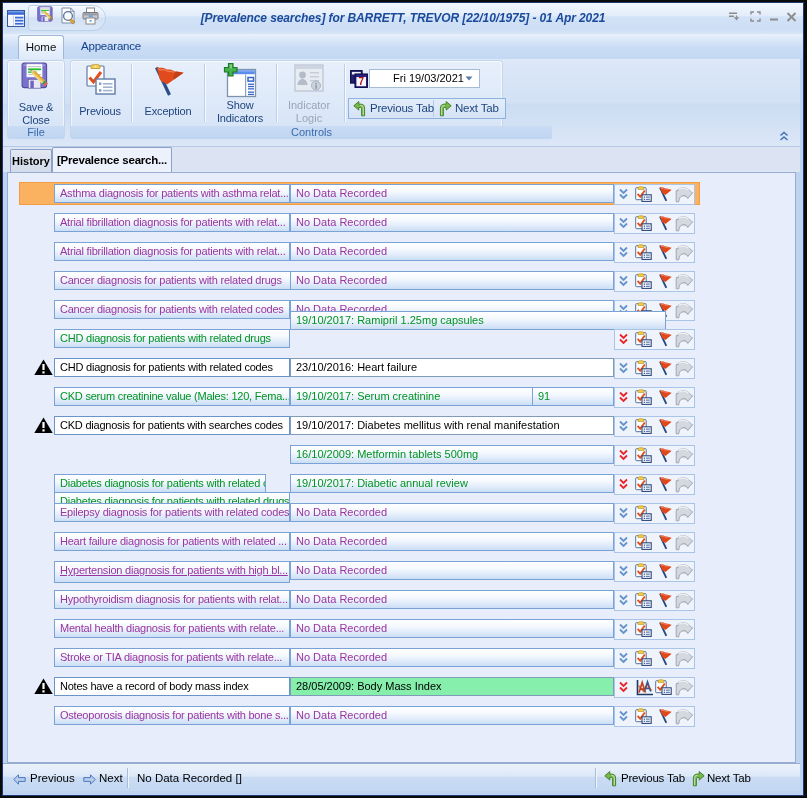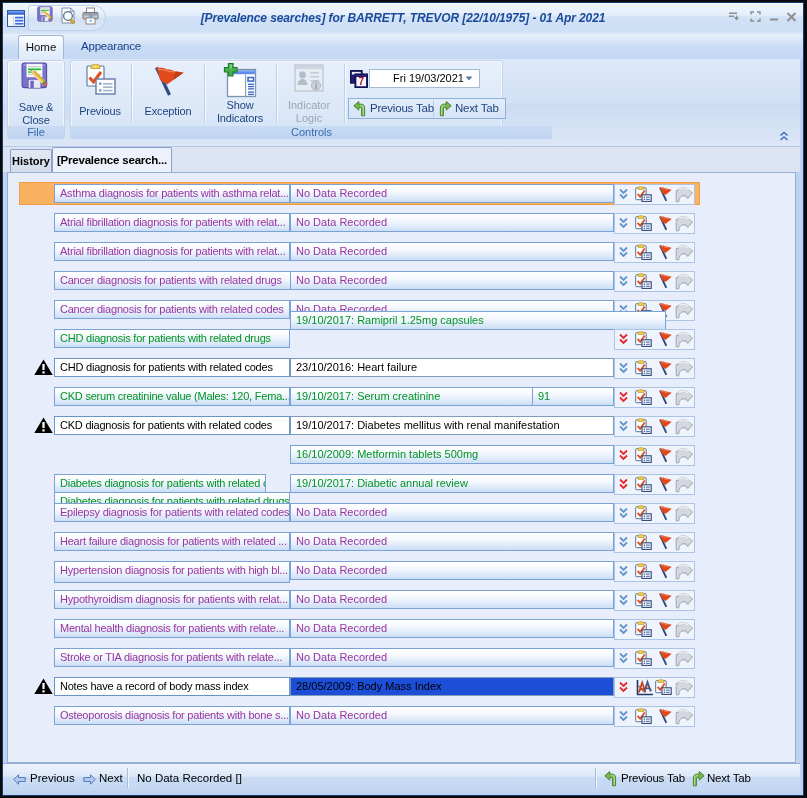--- a/index.html
+++ b/index.html
@@ -395,21 +395,21 @@
 <svg class="abs" style="left:674px;top:389px" width="20" height="17" viewBox="0 0 20 17">
 <path d="M2.2 15.8 L2.2 4.6 L4.2 4.6 L4.2 3 C8 1.2 12.2 1.5 14.9 3.7 C16.4 5 16.9 6.4 18.6 6.8 L13.8 12.4 C12.9 10 10.4 9.3 8.4 9.9 C6.2 10.6 5 12.5 4.8 15.8 Z" fill="#d5d8de" stroke="#9aa0ab" stroke-width="0.9"></path>
 <path d="M4.4 3.3 C7.8 1.6 11.9 1.9 14.5 4.1" stroke="#eef0f4" stroke-width="1.3" fill="none"></path>
 <path d="M13.8 12.4 C12.9 10 10.4 9.3 8.4 9.9" stroke="#aab0ba" stroke-width="0.8" fill="none"></path>
 </svg>
 <svg class="abs" style="left:34px;top:417px" width="19" height="17" viewBox="0 0 19 17">
 <path d="M9.5 0.5 L18.7 16 L0.3 16 Z" fill="#000"></path>
 <rect x="8.4" y="5" width="2.2" height="6" fill="#fff"></rect>
 <rect x="8.4" y="12.3" width="2.2" height="2.2" fill="#fff"></rect>
 </svg>
-<div class="abs cell nm" style="left:54px;top:416px;width:236px;height:19px;color:#000000;background:#fff;border-color:#6a93c8;">CKD diagnosis for patients with related codes</div>
+<div class="abs cell nm" style="left:54px;top:416px;width:236px;height:19px;color:#000000;background:#fff;border-color:#6a93c8;">CKD diagnosis for patients with searches codes</div>
 <div class="abs cell" style="left:290px;top:416px;width:324px;height:19px;color:#000000;background:#fff;border-color:#7f9db9;">19/10/2017: Diabetes mellitus with renal manifestation</div>
 <div class="abs" style="left:614px;top:416px;width:81px;height:21px;border:1px solid #aac4e7;background:#eef3fc;box-sizing:border-box;"></div>
 <svg class="abs" style="left:619px;top:420px" width="9" height="12" viewBox="0 0 9 12">
     <path d="M1 1.5 L4.5 5 L8 1.5 M1 6.5 L4.5 10 L8 6.5" stroke="#6593cc" stroke-width="1.8" fill="none"></path>
   </svg>
 <svg class="abs" style="left:635px;top:418px" width="17" height="16" viewBox="0 0 17 16">
 <rect x="0.7" y="1.7" width="10.5" height="12" rx="0.8" fill="#fdfdfe" stroke="#55719e" stroke-width="1"></rect>
 <path d="M3 3.4 h6 v-1.3 a1.6 1.6 0 0 0 -1.6 -1.3 h-2.8 a1.6 1.6 0 0 0 -1.6 1.3 z" fill="#f7d04c" stroke="#b99325" stroke-width="0.7"></path>
 <path d="M2.6 7.8 l2.6 3 4.6 -6.3" stroke="#e24e1c" stroke-width="1.9" fill="none"></path>
 <rect x="7" y="8.8" width="9.2" height="6.6" fill="#fdfdfe" stroke="#2a4677" stroke-width="1.1"></rect>
@@ -525,21 +525,21 @@
 <svg class="abs" style="left:656px;top:534px" width="16" height="16" viewBox="0 0 16 16">
 <path d="M4 1.5 L10.3 14.8" stroke="#27477c" stroke-width="1.8"></path>
 <path d="M3.7 1 C5.6 2.2 6.8 1 8.4 2 C10 3 11.2 2.2 12.8 3 C14 3.6 14.8 3.5 15.8 3.8 L9.4 8.9 C8.3 7.6 7.2 8.3 6.2 6.9 C5.2 5.5 5.2 4.4 3.7 1 Z" fill="#e0481c"></path>
 <path d="M4.4 1.9 C6 3 7.2 1.9 8.6 2.9 C10 3.8 11.2 3 12.6 3.8" stroke="#f2845c" stroke-width="0.9" fill="none"></path>
 </svg>
 <svg class="abs" style="left:674px;top:534px" width="20" height="17" viewBox="0 0 20 17">
 <path d="M2.2 15.8 L2.2 4.6 L4.2 4.6 L4.2 3 C8 1.2 12.2 1.5 14.9 3.7 C16.4 5 16.9 6.4 18.6 6.8 L13.8 12.4 C12.9 10 10.4 9.3 8.4 9.9 C6.2 10.6 5 12.5 4.8 15.8 Z" fill="#d5d8de" stroke="#9aa0ab" stroke-width="0.9"></path>
 <path d="M4.4 3.3 C7.8 1.6 11.9 1.9 14.5 4.1" stroke="#eef0f4" stroke-width="1.3" fill="none"></path>
 <path d="M13.8 12.4 C12.9 10 10.4 9.3 8.4 9.9" stroke="#aab0ba" stroke-width="0.8" fill="none"></path>
 </svg>
-<div class="abs cell nm" style="left:54px;top:561px;width:236px;height:22px;color:#9a35a0;">Hypertension diagnosis for patients with high bl...</div>
+<div class="abs cell nm" style="left:54px;top:561px;width:236px;height:22px;color:#9a35a0;text-decoration:underline;">Hypertension diagnosis for patients with high bl...</div>
 <div class="abs cell" style="left:290px;top:561px;width:324px;height:19px;color:#9a35a0;">No Data Recorded</div>
 <div class="abs" style="left:614px;top:561px;width:81px;height:21px;border:1px solid #aac4e7;background:#eef3fc;box-sizing:border-box;"></div>
 <svg class="abs" style="left:619px;top:565px" width="9" height="12" viewBox="0 0 9 12">
     <path d="M1 1.5 L4.5 5 L8 1.5 M1 6.5 L4.5 10 L8 6.5" stroke="#6593cc" stroke-width="1.8" fill="none"></path>
   </svg>
 <svg class="abs" style="left:635px;top:563px" width="17" height="16" viewBox="0 0 17 16">
 <rect x="0.7" y="1.7" width="10.5" height="12" rx="0.8" fill="#fdfdfe" stroke="#55719e" stroke-width="1"></rect>
 <path d="M3 3.4 h6 v-1.3 a1.6 1.6 0 0 0 -1.6 -1.3 h-2.8 a1.6 1.6 0 0 0 -1.6 1.3 z" fill="#f7d04c" stroke="#b99325" stroke-width="0.7"></path>
 <path d="M2.6 7.8 l2.6 3 4.6 -6.3" stroke="#e24e1c" stroke-width="1.9" fill="none"></path>
 <rect x="7" y="8.8" width="9.2" height="6.6" fill="#fdfdfe" stroke="#2a4677" stroke-width="1.1"></rect>
@@ -635,21 +635,21 @@
 <path d="M2.2 15.8 L2.2 4.6 L4.2 4.6 L4.2 3 C8 1.2 12.2 1.5 14.9 3.7 C16.4 5 16.9 6.4 18.6 6.8 L13.8 12.4 C12.9 10 10.4 9.3 8.4 9.9 C6.2 10.6 5 12.5 4.8 15.8 Z" fill="#d5d8de" stroke="#9aa0ab" stroke-width="0.9"></path>
 <path d="M4.4 3.3 C7.8 1.6 11.9 1.9 14.5 4.1" stroke="#eef0f4" stroke-width="1.3" fill="none"></path>
 <path d="M13.8 12.4 C12.9 10 10.4 9.3 8.4 9.9" stroke="#aab0ba" stroke-width="0.8" fill="none"></path>
 </svg>
 <svg class="abs" style="left:34px;top:678px" width="19" height="17" viewBox="0 0 19 17">
 <path d="M9.5 0.5 L18.7 16 L0.3 16 Z" fill="#000"></path>
 <rect x="8.4" y="5" width="2.2" height="6" fill="#fff"></rect>
 <rect x="8.4" y="12.3" width="2.2" height="2.2" fill="#fff"></rect>
 </svg>
 <div class="abs cell nm" style="left:54px;top:677px;width:236px;height:19px;color:#000000;background:#fff;border-color:#6a93c8;">Notes have a record of body mass index</div>
-<div class="abs cell" style="left:290px;top:677px;width:324px;height:19px;color:#000000;background:#1d4ed8;border-color:#7f9db9;">28/05/2009: Body Mass Index</div>
+<div class="abs cell" style="left:290px;top:677px;width:324px;height:19px;color:#000000;background:#86efac;border-color:#7f9db9;">28/05/2009: Body Mass Index</div>
 <div class="abs" style="left:614px;top:677px;width:81px;height:21px;border:1px solid #aac4e7;background:#eef3fc;box-sizing:border-box;"></div>
 <svg class="abs" style="left:619px;top:681px" width="9" height="12" viewBox="0 0 9 12">
     <path d="M1 1.5 L4.5 5 L8 1.5 M1 6.5 L4.5 10 L8 6.5" stroke="#e8262c" stroke-width="1.8" fill="none"></path>
   </svg>
 <svg class="abs" style="left:636px;top:679px" width="18" height="17" viewBox="0 0 18 17">
 <path d="M1.5 1 L1.5 15.5 L17 15.5" stroke="#1f3a66" stroke-width="1.6" fill="none"></path>
 <path d="M3 13.5 L6.2 3.5 L9.4 13.5 M4.2 10.2 L8.4 10.2" stroke="#c43e18" stroke-width="1.7" fill="none"></path>
 <path d="M8.3 12.5 L11.5 3 L14.7 12.5 M9.5 9.3 L13.6 9.3" stroke="#2c5c9c" stroke-width="1.7" fill="none"></path>
 <path d="M2.5 6.5 L7.5 12.5 L11.5 6 L15.8 11.5" stroke="#c43e18" stroke-width="1.2" fill="none" opacity="0.75"></path>
 </svg>

